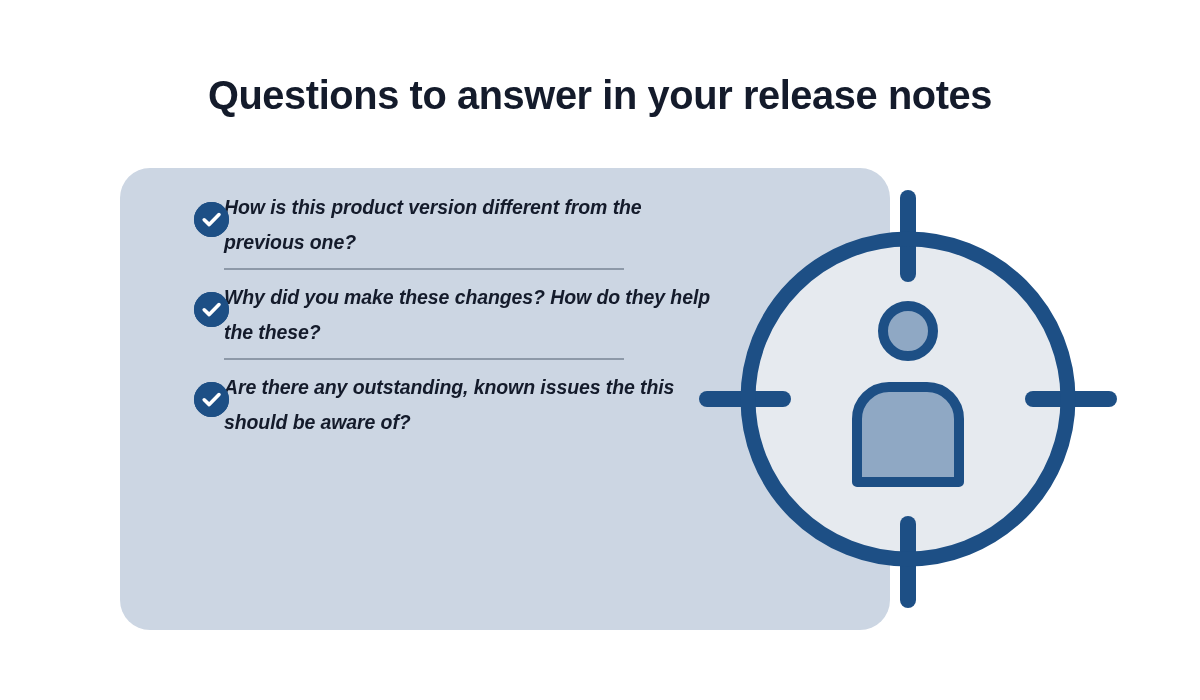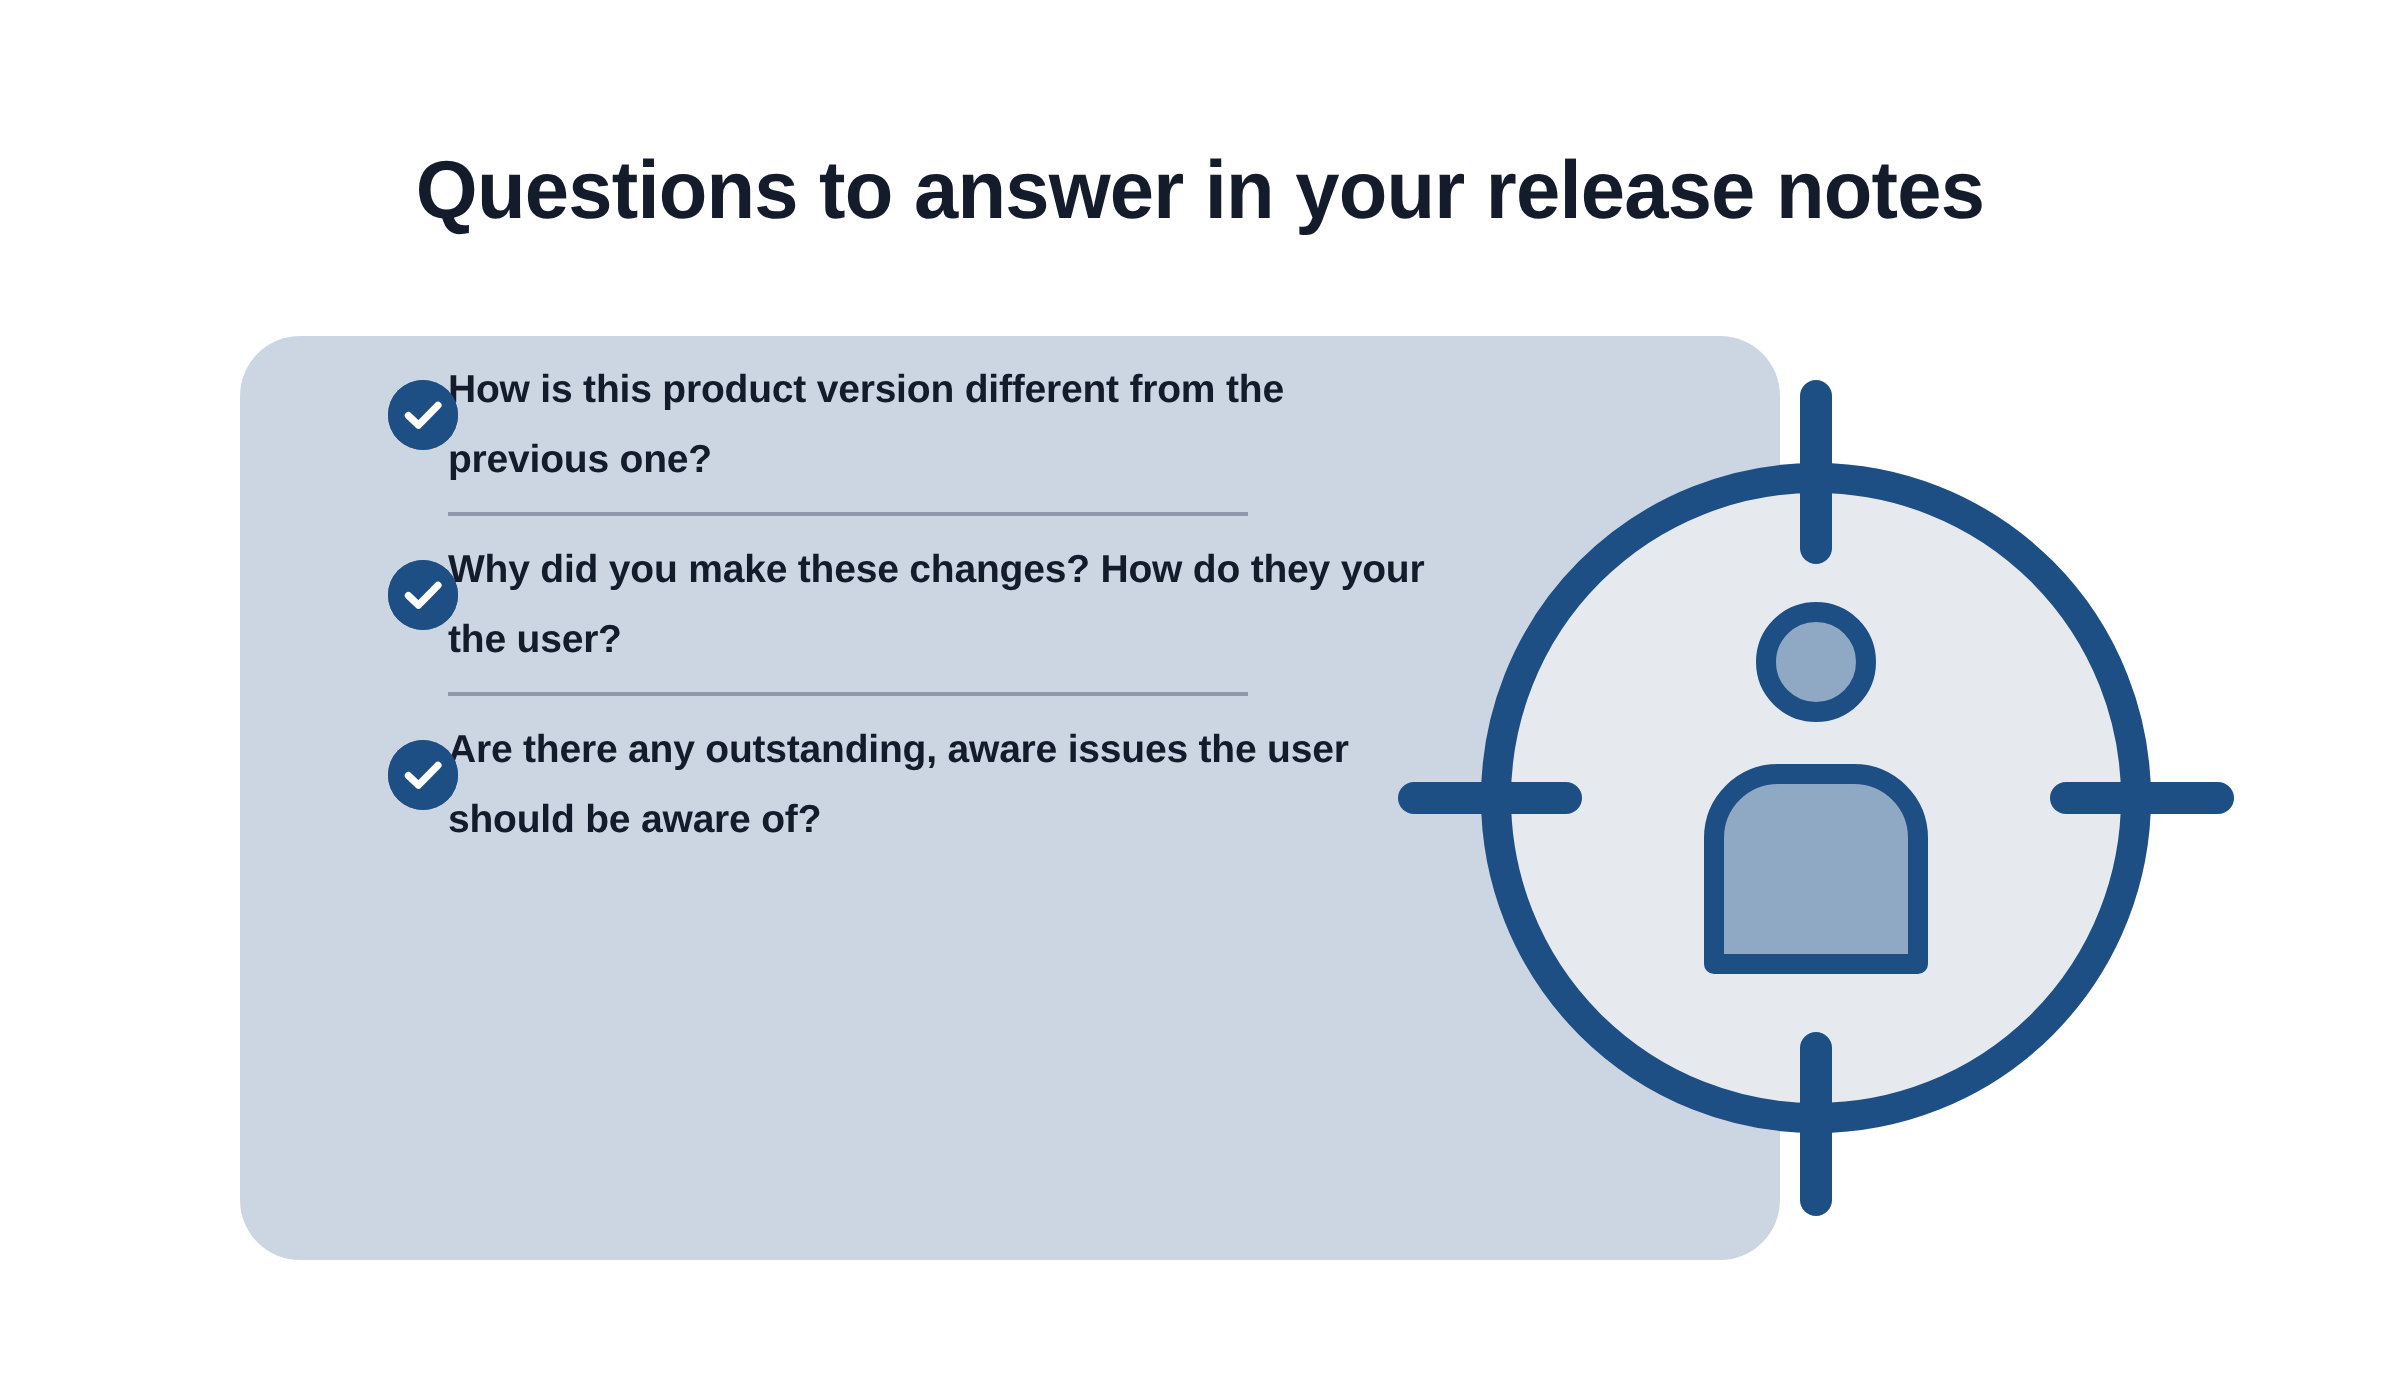--- a/index.html
+++ b/index.html
@@ -42,22 +42,23 @@
     width: 770px;
     height: 462px;
     background: #ccd6e3;
     border-radius: 30px;
     z-index: 1;
   }
 
   .list {
     position: absolute;
     left: 36px;
-    top: 0;
+    top: 12px;
     width: 700px;
+    font-style: italic;
   }
 
   .list-item {
     position: relative;
     padding: 0 0 0 68px;
     min-height: 74px;
   }
 
   .badge {
     position: absolute;
@@ -125,34 +126,34 @@
       <div class="divider"></div>
     </div>
 
     <div class="list-item">
       <span class="badge">
         <svg width="35" height="35" viewBox="0 0 35 35" aria-hidden="true">
           <circle cx="17.5" cy="17.5" r="17.5" fill="#1d4f85"></circle>
           <path d="M10.2 17.8 L15.2 22.6 L25.0 12.6" fill="none" stroke="#ffffff" stroke-width="3.6" stroke-linecap="round" stroke-linejoin="round"></path>
         </svg>
       </span>
-      <span class="item-text">Why did you make these changes? How do they your the user?</span>
+      <span class="item-text">Why did you make these changes? How do they help the these?</span>
       <div class="divider"></div>
     </div>
 
 
 
     <div class="list-item">
       <span class="badge">
         <svg width="35" height="35" viewBox="0 0 35 35" aria-hidden="true">
           <circle cx="17.5" cy="17.5" r="17.5" fill="#1d4f85"></circle>
           <path d="M10.2 17.8 L15.2 22.6 L25.0 12.6" fill="none" stroke="#ffffff" stroke-width="3.6" stroke-linecap="round" stroke-linejoin="round"></path>
         </svg>
       </span>
-      <span class="item-text">Are there any outstanding, aware issues the user should be aware of?</span>
+      <span class="item-text">Are there any outstanding, known issues the this should be aware of?</span>
 
     </div>
 
   </div>
 </div>
 
 <div class="target">
   <svg viewBox="0 0 425 435" xmlns="http://www.w3.org/2000/svg" aria-hidden="true">
 
     <circle cx="213" cy="217" r="160" fill="#e6eaef"></circle>

